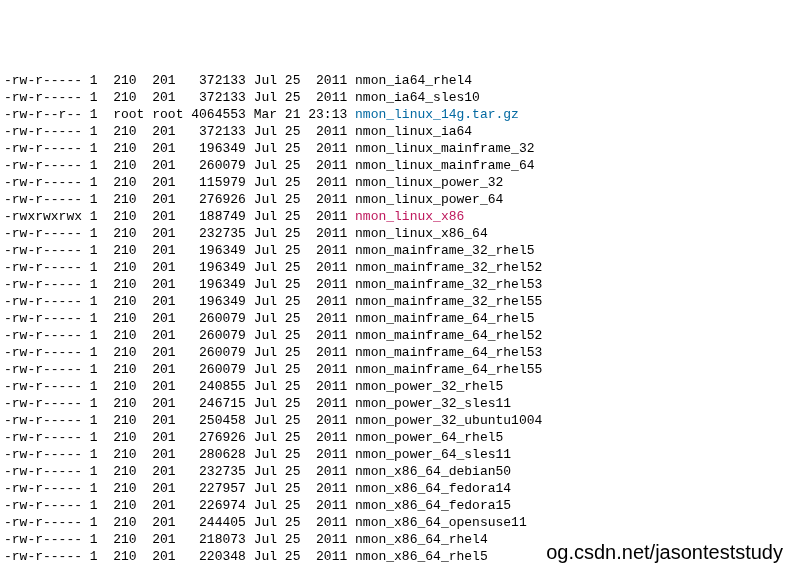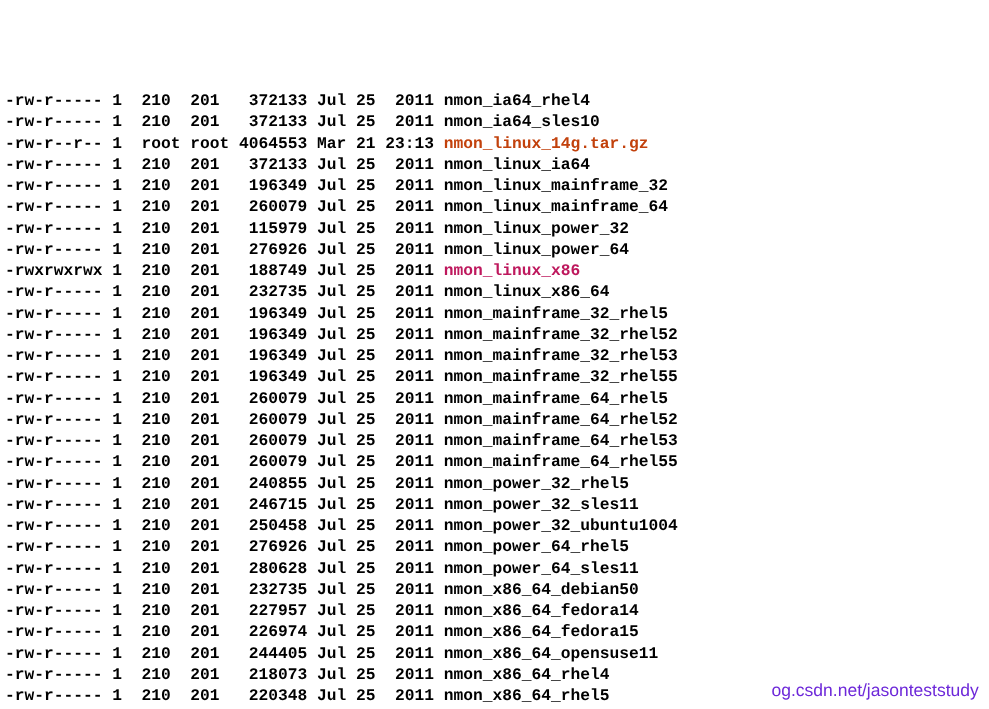--- a/index.html
+++ b/index.html
@@ -5,29 +5,29 @@
     body {
       margin: 0;
       padding: 4px;
       font-family: "Courier New", Courier, monospace;
       font-size: 13px;
       line-height: 17px;
       color: #000;
       background: #fff;
       white-space: pre;
     }
-    .row span { white-space: pre; font-weight: bold; }
-    .name-red { color: #c2410c; }
+    .row span { white-space: pre; }
+    .name-red { color: #0369a1; }
     .name-green { color: #be185d; }
     .watermark {
       position: absolute;
       right: 8px;
       bottom: 6px;
-      color: #6d28d9;
-      font-size: 14px;
+      color: #000000;
+      font-size: 20px;
       font-family: Arial, sans-serif;
       pointer-events: none;
     }
   </style>
 </head>
 <body>
 
 
 
 <div id="terminal"><div class="row"><span>-rw-r----- 1  210  201   372133 Jul 25  2011 </span><span>nmon_ia64_rhel4</span></div><div class="row"><span>-rw-r----- 1  210  201   372133 Jul 25  2011 </span><span>nmon_ia64_sles10</span></div><div class="row"><span>-rw-r--r-- 1  root root 4064553 Mar 21 23:13 </span><span class="name-red">nmon_linux_14g.tar.gz</span></div><div class="row"><span>-rw-r----- 1  210  201   372133 Jul 25  2011 </span><span>nmon_linux_ia64</span></div><div class="row"><span>-rw-r----- 1  210  201   196349 Jul 25  2011 </span><span>nmon_linux_mainframe_32</span></div><div class="row"><span>-rw-r----- 1  210  201   260079 Jul 25  2011 </span><span>nmon_linux_mainframe_64</span></div><div class="row"><span>-rw-r----- 1  210  201   115979 Jul 25  2011 </span><span>nmon_linux_power_32</span></div><div class="row"><span>-rw-r----- 1  210  201   276926 Jul 25  2011 </span><span>nmon_linux_power_64</span></div><div class="row"><span>-rwxrwxrwx 1  210  201   188749 Jul 25  2011 </span><span class="name-green">nmon_linux_x86</span></div><div class="row"><span>-rw-r----- 1  210  201   232735 Jul 25  2011 </span><span>nmon_linux_x86_64</span></div><div class="row"><span>-rw-r----- 1  210  201   196349 Jul 25  2011 </span><span>nmon_mainframe_32_rhel5</span></div><div class="row"><span>-rw-r----- 1  210  201   196349 Jul 25  2011 </span><span>nmon_mainframe_32_rhel52</span></div><div class="row"><span>-rw-r----- 1  210  201   196349 Jul 25  2011 </span><span>nmon_mainframe_32_rhel53</span></div><div class="row"><span>-rw-r----- 1  210  201   196349 Jul 25  2011 </span><span>nmon_mainframe_32_rhel55</span></div><div class="row"><span>-rw-r----- 1  210  201   260079 Jul 25  2011 </span><span>nmon_mainframe_64_rhel5</span></div><div class="row"><span>-rw-r----- 1  210  201   260079 Jul 25  2011 </span><span>nmon_mainframe_64_rhel52</span></div><div class="row"><span>-rw-r----- 1  210  201   260079 Jul 25  2011 </span><span>nmon_mainframe_64_rhel53</span></div><div class="row"><span>-rw-r----- 1  210  201   260079 Jul 25  2011 </span><span>nmon_mainframe_64_rhel55</span></div><div class="row"><span>-rw-r----- 1  210  201   240855 Jul 25  2011 </span><span>nmon_power_32_rhel5</span></div><div class="row"><span>-rw-r----- 1  210  201   246715 Jul 25  2011 </span><span>nmon_power_32_sles11</span></div><div class="row"><span>-rw-r----- 1  210  201   250458 Jul 25  2011 </span><span>nmon_power_32_ubuntu1004</span></div><div class="row"><span>-rw-r----- 1  210  201   276926 Jul 25  2011 </span><span>nmon_power_64_rhel5</span></div><div class="row"><span>-rw-r----- 1  210  201   280628 Jul 25  2011 </span><span>nmon_power_64_sles11</span></div><div class="row"><span>-rw-r----- 1  210  201   232735 Jul 25  2011 </span><span>nmon_x86_64_debian50</span></div><div class="row"><span>-rw-r----- 1  210  201   227957 Jul 25  2011 </span><span>nmon_x86_64_fedora14</span></div><div class="row"><span>-rw-r----- 1  210  201   226974 Jul 25  2011 </span><span>nmon_x86_64_fedora15</span></div><div class="row"><span>-rw-r----- 1  210  201   244405 Jul 25  2011 </span><span>nmon_x86_64_opensuse11</span></div><div class="row"><span>-rw-r----- 1  210  201   218073 Jul 25  2011 </span><span>nmon_x86_64_rhel4</span></div><div class="row"><span>-rw-r----- 1  210  201   220348 Jul 25  2011 </span><span>nmon_x86_64_rhel5</span></div><div class="row"><span>-rw-r----- 1  210  201   220348 Jul 25  2011 </span><span>nmon_x86_64_rhel54</span></div></div>

